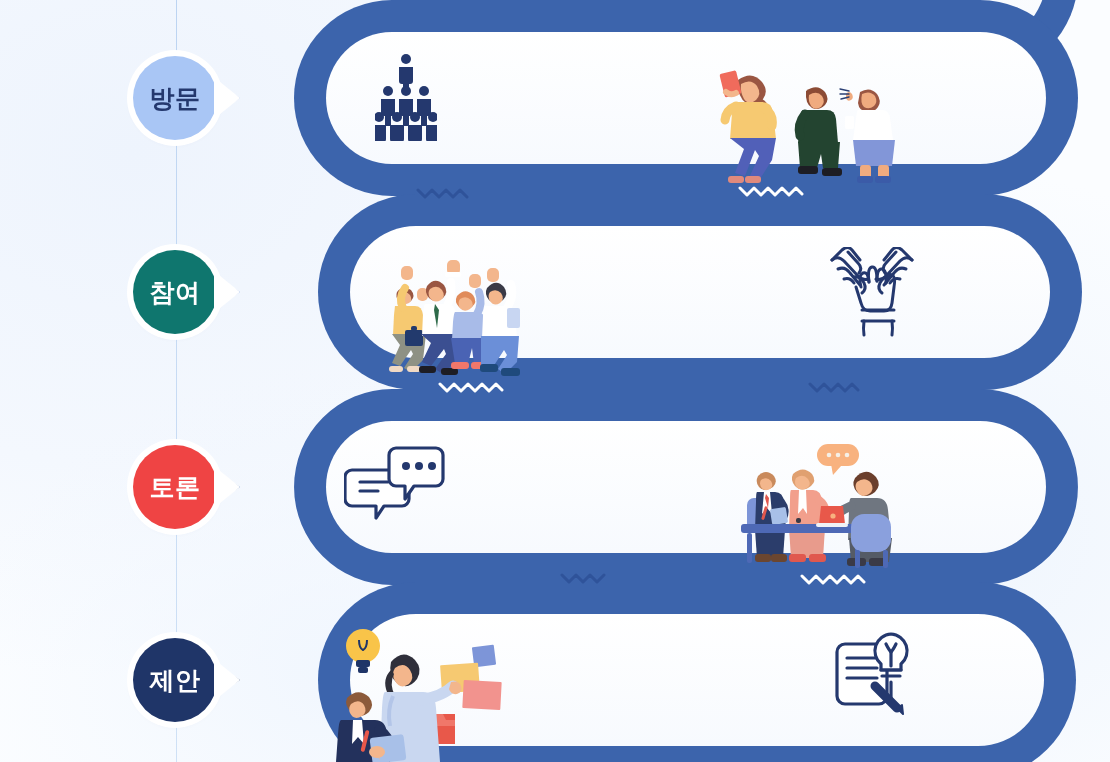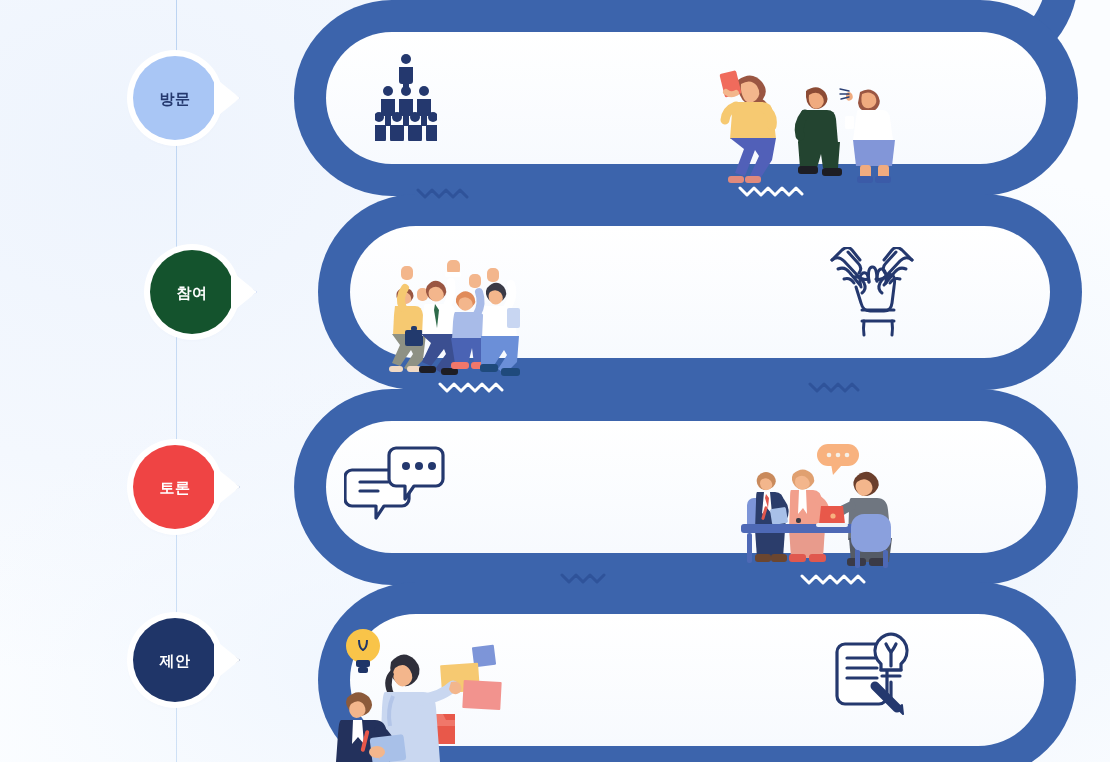--- a/index.html
+++ b/index.html
@@ -34,21 +34,21 @@
   .track{position:absolute;left:0;top:0;width:1110px;height:762px;}
 
   
   .badge{
     position:absolute;width:84px;height:84px;border-radius:50%;
     display:flex;align-items:center;justify-content:center;
     box-shadow:0 0 0 6px #ffffff, 0 2px 7px rgba(40,70,130,.13);
     z-index:6;
   }
   .badge .txt{
-    font-size:15px;font-weight:bold;letter-spacing:.5px;
+    font-size:25px;font-weight:bold;letter-spacing:.5px;
     line-height:1;white-space:nowrap;
   }
   .badge .tail{
     position:absolute;right:-23px;top:50%;transform:translateY(-50%);
     width:0;height:0;
     border-top:15px solid transparent;
     border-bottom:15px solid transparent;
   }
   .badge .tail::after{
     content:"";position:absolute;left:-26px;top:-21px;
@@ -108,31 +108,31 @@
       <path d="M 416 582 L 978 582 A 98 98 0 0 1 978 778 L 416 778 A 98 98 0 0 1 416 582 Z" fill="#3c64ac"></path>
       <path d="M 416 614 L 978 614 A 66 66 0 0 1 978 746 L 416 746 A 66 66 0 0 1 416 614 Z" fill="url(#capFill)"></path>
     </g>
   </svg>
 
   <div class="badge" style="left:133px;top:56px;background:#a9c6f5;">
     <span class="tail" style="border-left:23px solid #a9c6f5;"></span>
     <span class="txt" style="color:#24386e;">방문</span>
   </div>
 
-  <div class="badge" style="left:150px;top:250px;background:#14532d;text-align:center;">
+  <div class="badge" style="left:133px;top:250px;background:#0f766e;text-align:center;">
     <span class="tail" style="border-left:23px solid #5e8ae0;"></span>
     <span class="txt" style="color:#ffffff;">참여</span>
   </div>
 
   <div class="badge" style="left:133px;top:445px;background:#ef4444;">
     <span class="tail" style="border-left:23px solid #3c64ac;"></span>
     <span class="txt" style="color:#ffffff;">토론</span>
   </div>
 
-  <div class="badge" style="left:133px;top:618px;background:#1f3568;">
+  <div class="badge" style="left:133px;top:638px;background:#1f3568;">
     <span class="tail" style="border-left:23px solid #1f3568;"></span>
     <span class="txt" style="color:#ffffff;">제안</span>
   </div>
 
   <svg class="squig" style="left:416px;top:186px;" width="56" height="14" viewBox="0 0 56 14">
     <polyline points="2,4 9,11 16,4 23,11 30,4 37,11 44,4 51,11" fill="none" stroke="#2f539a" stroke-width="3" stroke-linecap="round" stroke-linejoin="round"></polyline>
   </svg>
   <svg class="squig" style="left:738px;top:184px;" width="66" height="14" viewBox="0 0 66 14">
     <polyline points="2,4 9,11 16,4 23,11 30,4 37,11 44,4 51,11 58,4 64,10" fill="none" stroke="#ffffff" stroke-width="3" stroke-linecap="round" stroke-linejoin="round"></polyline>
   </svg>

